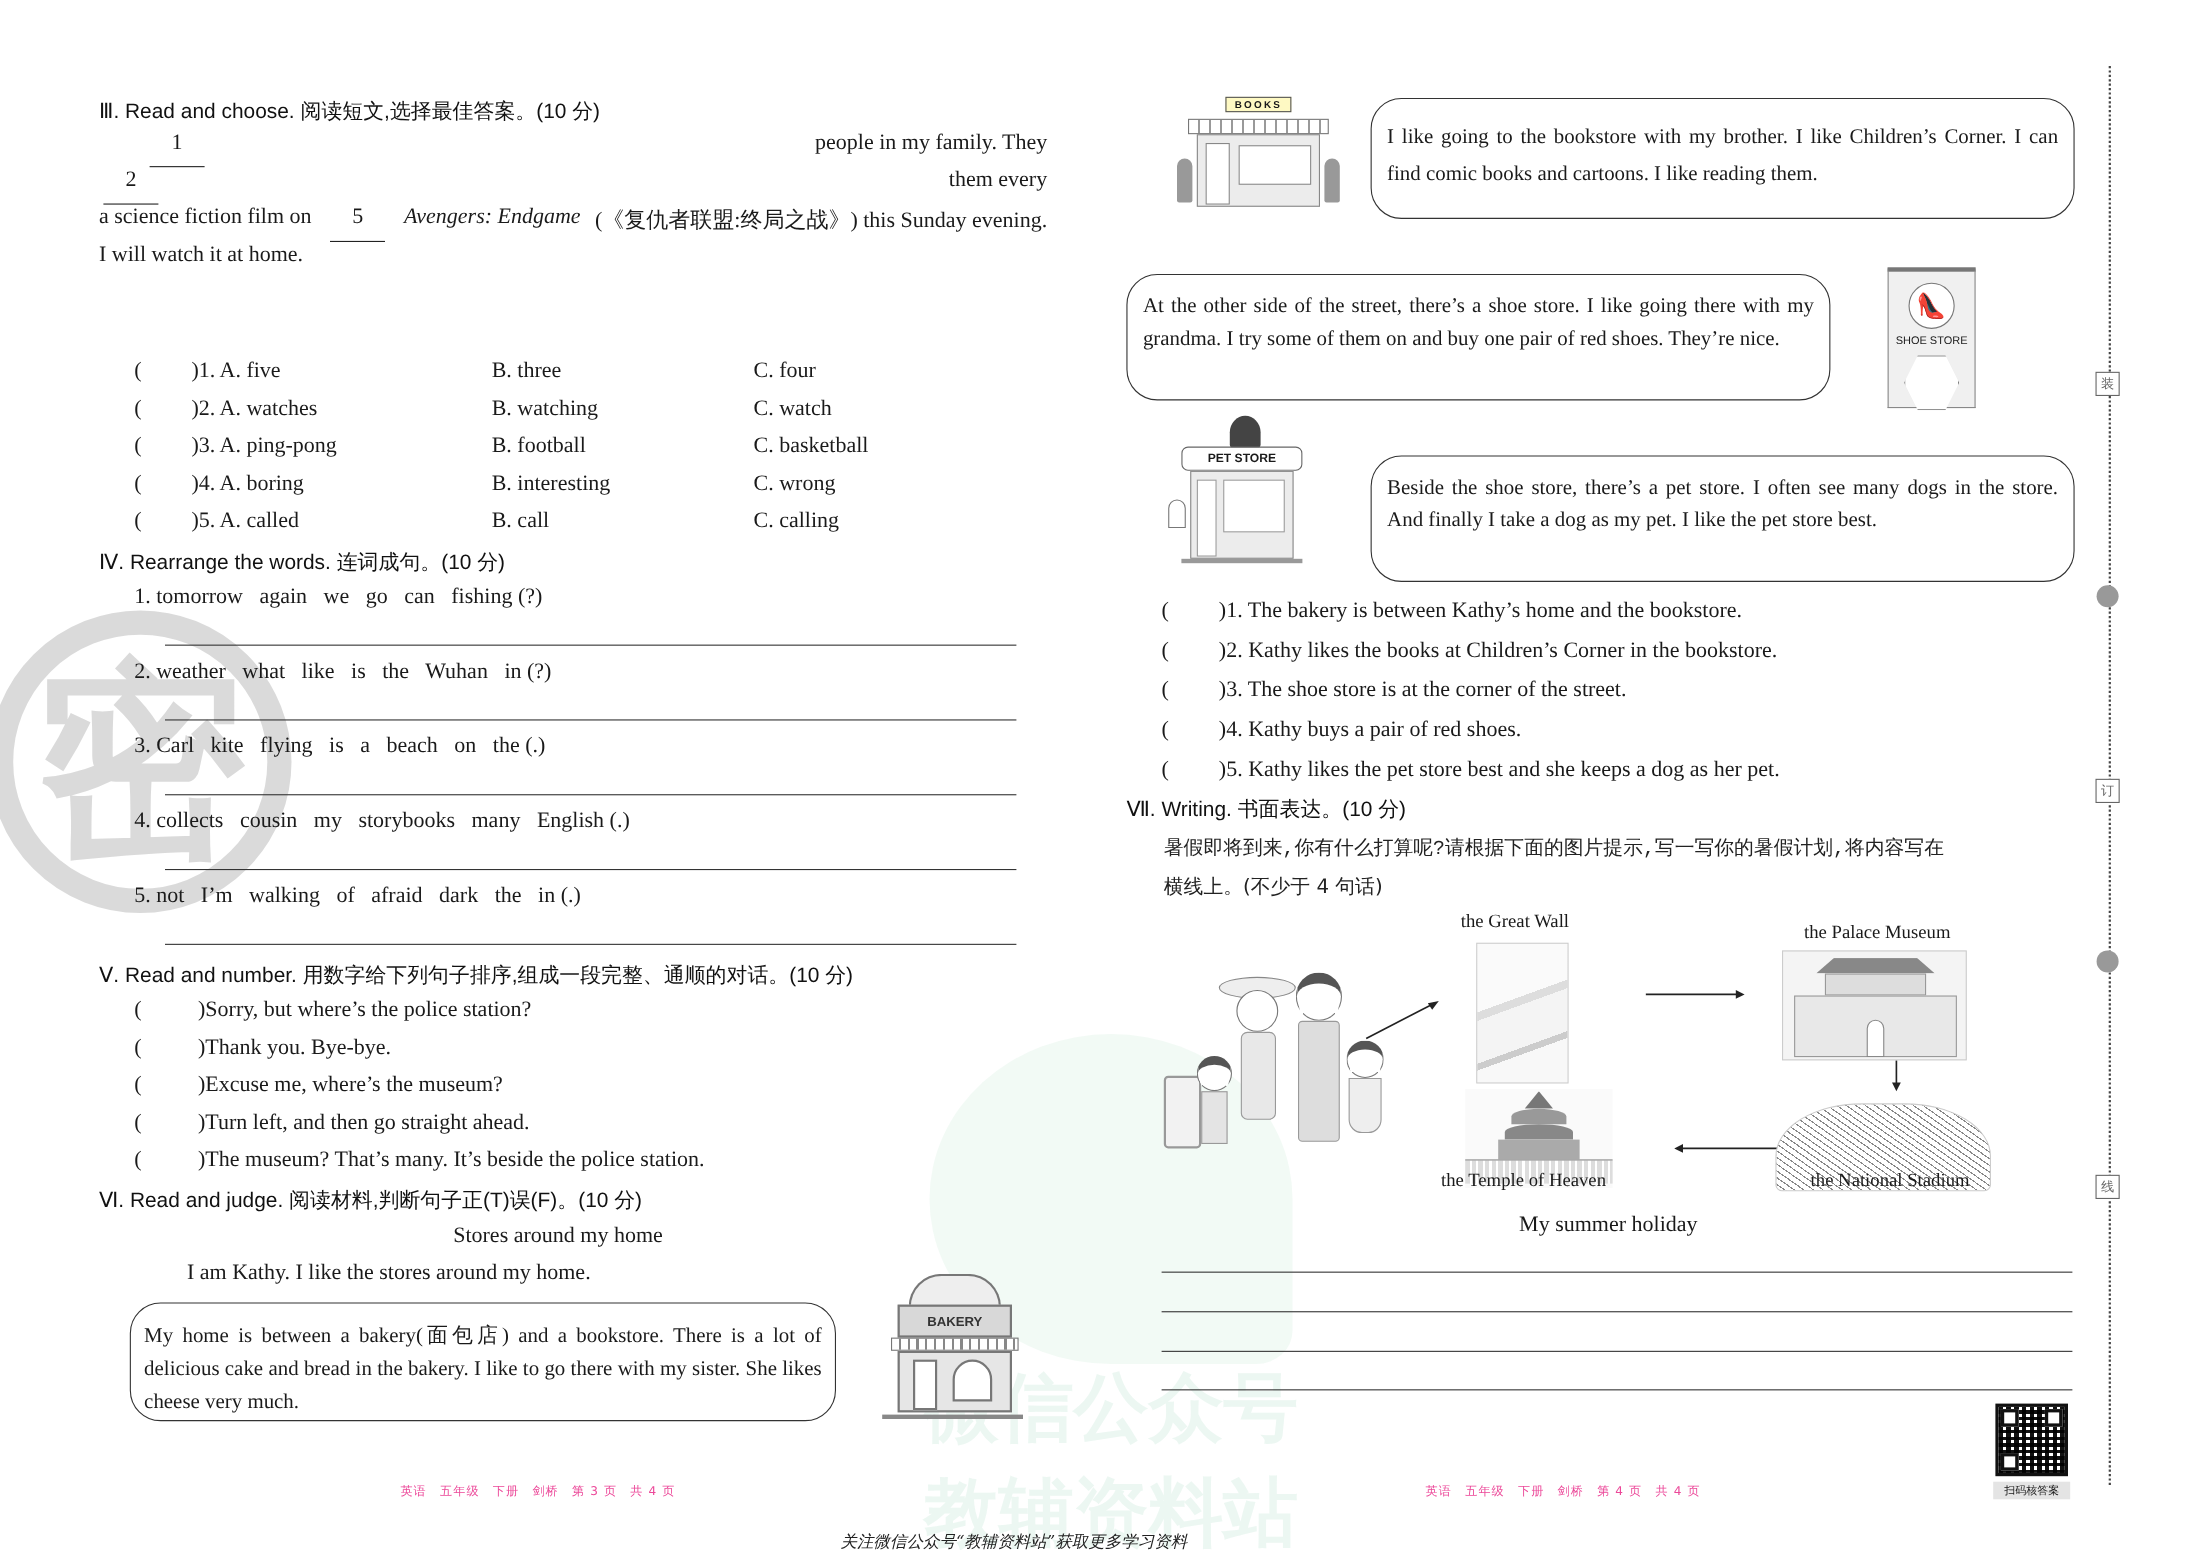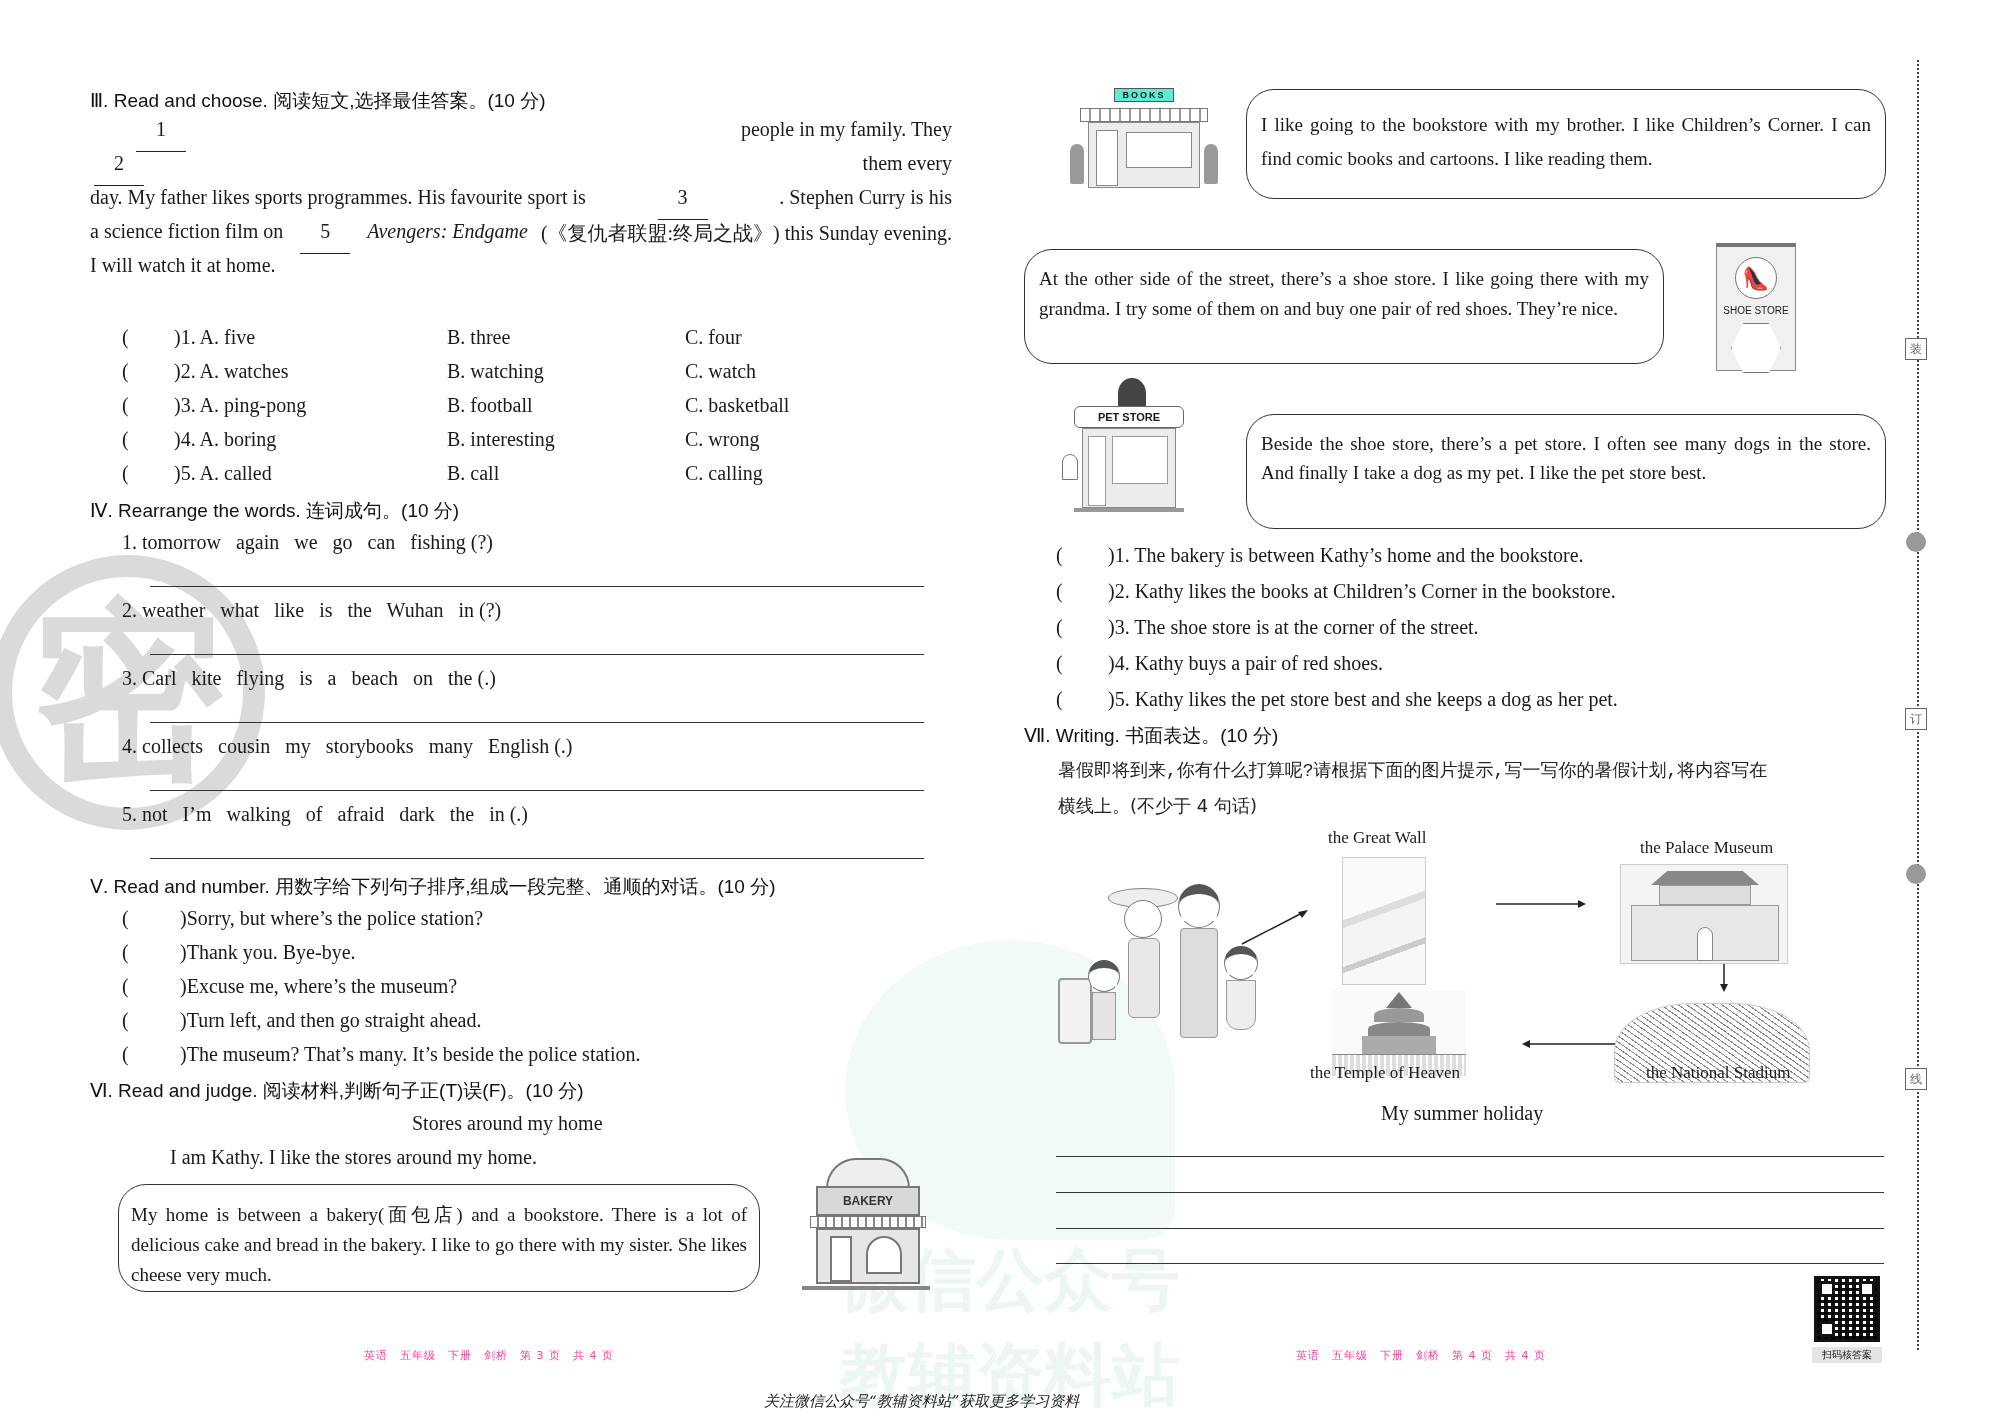--- a/index.html
+++ b/index.html
@@ -35,25 +35,20 @@
 <div class="abs" style="left:90px;top:118px;width:862px;">
   <div class="line" style="height:34px;padding-left:42px;display:flex;justify-content:space-between;">
     <span class="blank">1</span>
     <span>people in my family. They</span>
   </div>
   <div class="line" style="height:34px;display:flex;justify-content:space-between;">
     <span class="blank">2</span>
     <span>them every</span>
   </div>
   <div class="line" style="height:34px;display:flex;justify-content:space-between;">
-    <span>day. My father likes sports programmes. His favourite sport is</span>
-    <span class="blank">3</span>
-    <span>. Stephen Curry is his</span>
-  </div>
-  <div class="line" style="height:34px;display:flex;justify-content:space-between;">
     <span>a science fiction film on</span>
     <span class="blank">5</span>
     <span style="font-style:italic;">Avengers: Endgame</span>
     <span>(《复仇者联盟:终局之战》) this Sunday evening.</span>
   </div>
   <div class="line" style="height:34px;">I will watch it at home.</div>
 </div>
 
 <div class="opt-row" style="left:122px;top:326px;width:800px;">
   <span style="left:0;">(</span>
@@ -128,21 +123,21 @@
   <div style="position:absolute;left:8px;top:58px;width:116px;height:12px;background:repeating-linear-gradient(90deg,#fff 0 6px,#888 6px 8px);border:1px solid #777;"></div>
   <div style="position:absolute;left:14px;top:70px;width:104px;height:56px;background:#e6e6e6;border:2px solid #777;"></div>
   <div style="position:absolute;left:28px;top:78px;width:22px;height:46px;background:#fff;border:2px solid #777;"></div>
   <div style="position:absolute;left:64px;top:78px;width:36px;height:38px;background:#fff;border:2px solid #777;border-radius:18px 18px 0 0;"></div>
   <div style="position:absolute;left:0;top:128px;width:128px;height:4px;background:#888;"></div>
 </div>
 
 <div class="abs footer" style="left:364px;top:1348px;">英语　五年级　下册　剑桥　第 3 页　共 4 页</div>
 
 <div class="abs" style="left:1066px;top:88px;width:160px;height:106px;">
-  <div style="position:absolute;left:48px;top:0;width:60px;height:14px;border:1.5px solid #555;background:#5eead4;display:flex;align-items:center;justify-content:center;">
+  <div style="position:absolute;left:48px;top:0;width:60px;height:14px;border:1.5px solid #555;background:#fef9c3;display:flex;align-items:center;justify-content:center;">
     <span class="sans" style="font-size:9px;font-weight:bold;letter-spacing:2px;">BOOKS</span>
   </div>
   <div style="position:absolute;left:14px;top:20px;width:128px;height:14px;background:repeating-linear-gradient(90deg,#fff 0 8px,#999 8px 10px);border:1px solid #777;"></div>
   <div style="position:absolute;left:22px;top:34px;width:112px;height:66px;background:#ececec;border:1.5px solid #888;"></div>
   <div style="position:absolute;left:30px;top:42px;width:22px;height:56px;background:#fff;border:1.5px solid #888;"></div>
   <div style="position:absolute;left:60px;top:44px;width:66px;height:36px;background:#fff;border:1.5px solid #888;"></div>
   <div style="position:absolute;left:4px;top:56px;width:14px;height:40px;background:#999;border-radius:7px 7px 2px 2px;"></div>
   <div style="position:absolute;left:138px;top:56px;width:14px;height:40px;background:#999;border-radius:7px 7px 2px 2px;"></div>
 </div>
 <div class="bubble" style="left:1246px;top:89px;width:640px;height:110px;padding:18px 14px;line-height:34px;">I like going to the bookstore with my brother. I like Children’s Corner. I can find comic books and cartoons. I like reading them.</div>

